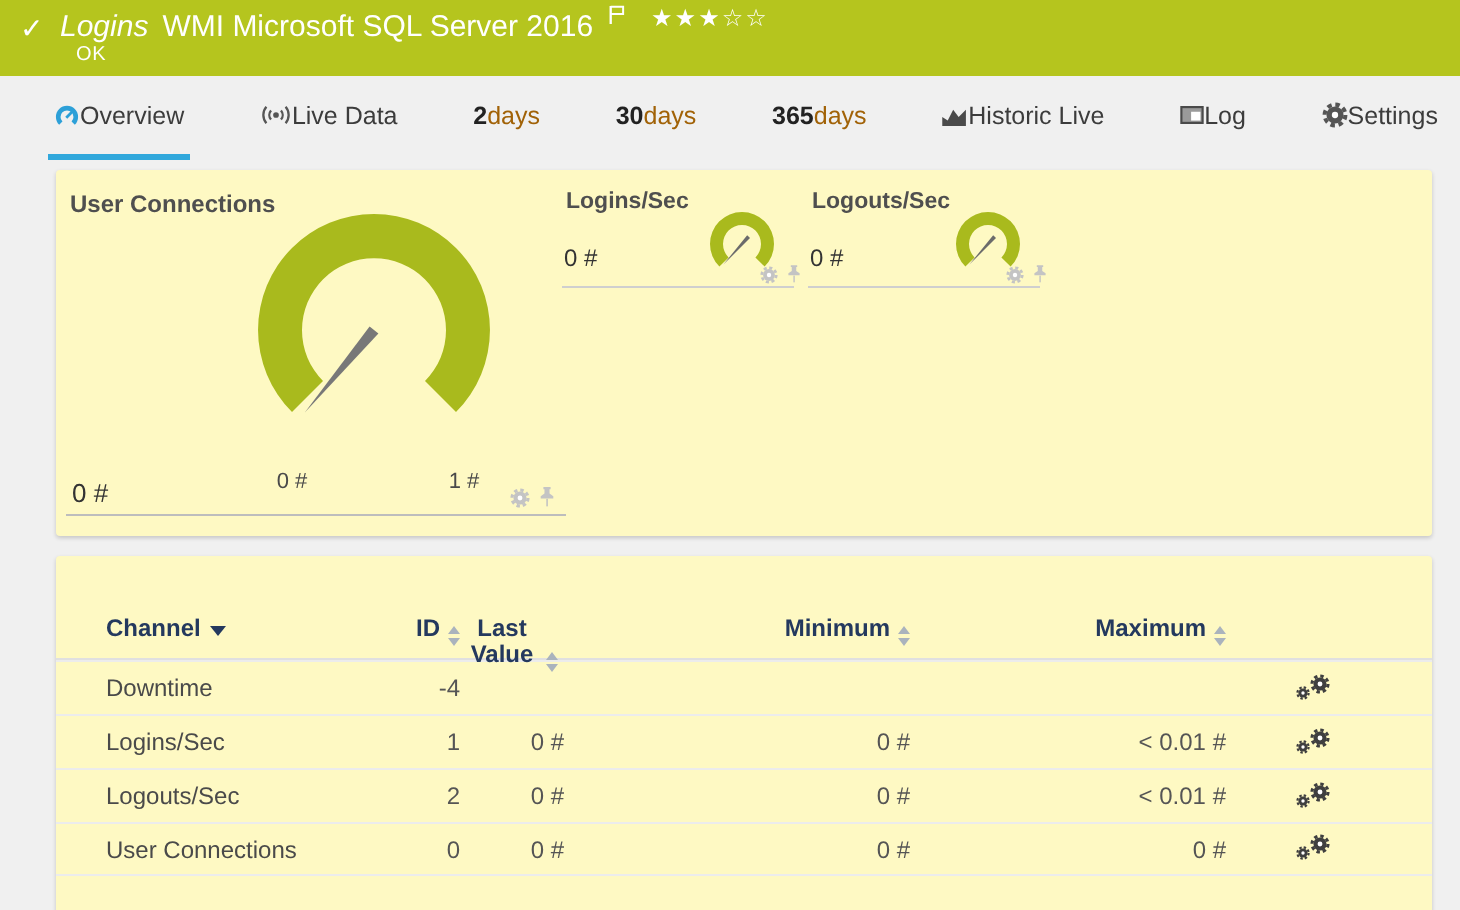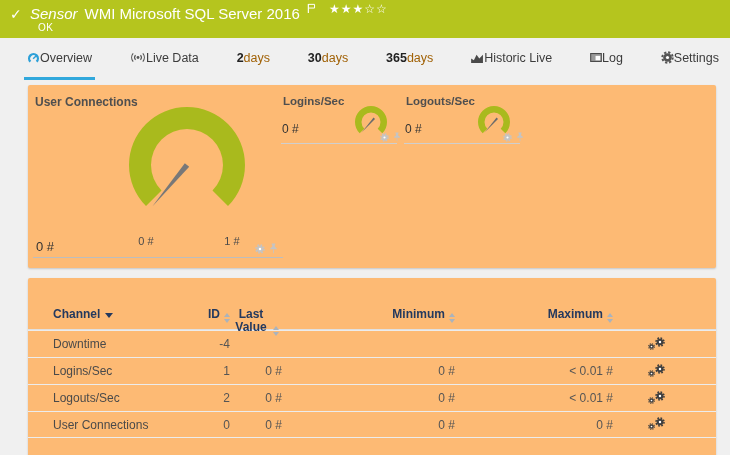--- a/index.html
+++ b/index.html
@@ -19,21 +19,21 @@
   
   .tabbar{position:absolute;top:38px;left:0;width:730px;height:42px;display:flex;
     justify-content:space-between;align-items:stretch;padding:0 8px 0 24px;box-sizing:border-box;}
   .tab{display:flex;align-items:center;gap:0;padding:0 3px;border-bottom:3px solid transparent;
     font-size:12.5px;color:#3c3c3c;cursor:pointer;}
   .tab.active{border-bottom-color:#31a8dc;}
   .tab .num{font-weight:bold;color:#222;}
   .tab .unit{color:#a16207;}
 
   
-  .panel{position:absolute;left:28px;width:688px;background:#fdba74;border-radius:2px;
+  .panel{position:absolute;left:28px;width:688px;background:#fef9c3;border-radius:2px;
     box-shadow:0 1px 2px rgba(0,0,0,.18);}
   .panel.gauges{top:85px;height:183px;}
   .panel.channels{top:278px;height:190px;}
 
   
   .widget{position:absolute;box-sizing:border-box;}
   .widget.primary{left:5px;top:8px;width:250px;height:165px;border-bottom:1px solid #bdbdbd;}
   .widget.small{top:8px;width:116px;height:51px;border-bottom:1px solid #cfcfcf;}
   .widget.small.logins{left:253px;}
   .widget.small.logouts{left:376px;}
@@ -76,21 +76,21 @@
   .act-cell{text-align:center;padding-top:1px;}
 </style>
 </head>
 <body>
 
 <div class="screen">
 
   <header class="topbar">
     <span class="check">✓</span>
     <div class="title-line">
-      <span class="kind">Sensor</span>
+      <span class="kind">Logins</span>
       <span class="sensor-title">WMI Microsoft SQL Server 2016</span>
       <span class="flag"><svg viewBox="0 0 10 12" width="9" height="11">
             <path d="M1.5 1v10" stroke="#fff" stroke-width="1.3" fill="none"></path>
             <path d="M1.5 1.4h6.9v4.1H1.5" fill="none" stroke="#fff" stroke-width="1.1"></path>
           </svg></span>
       <span class="stars"><span>★★★</span><span>☆☆</span></span>
     </div>
     <div class="status-ok">OK</div>
   </header>
 

